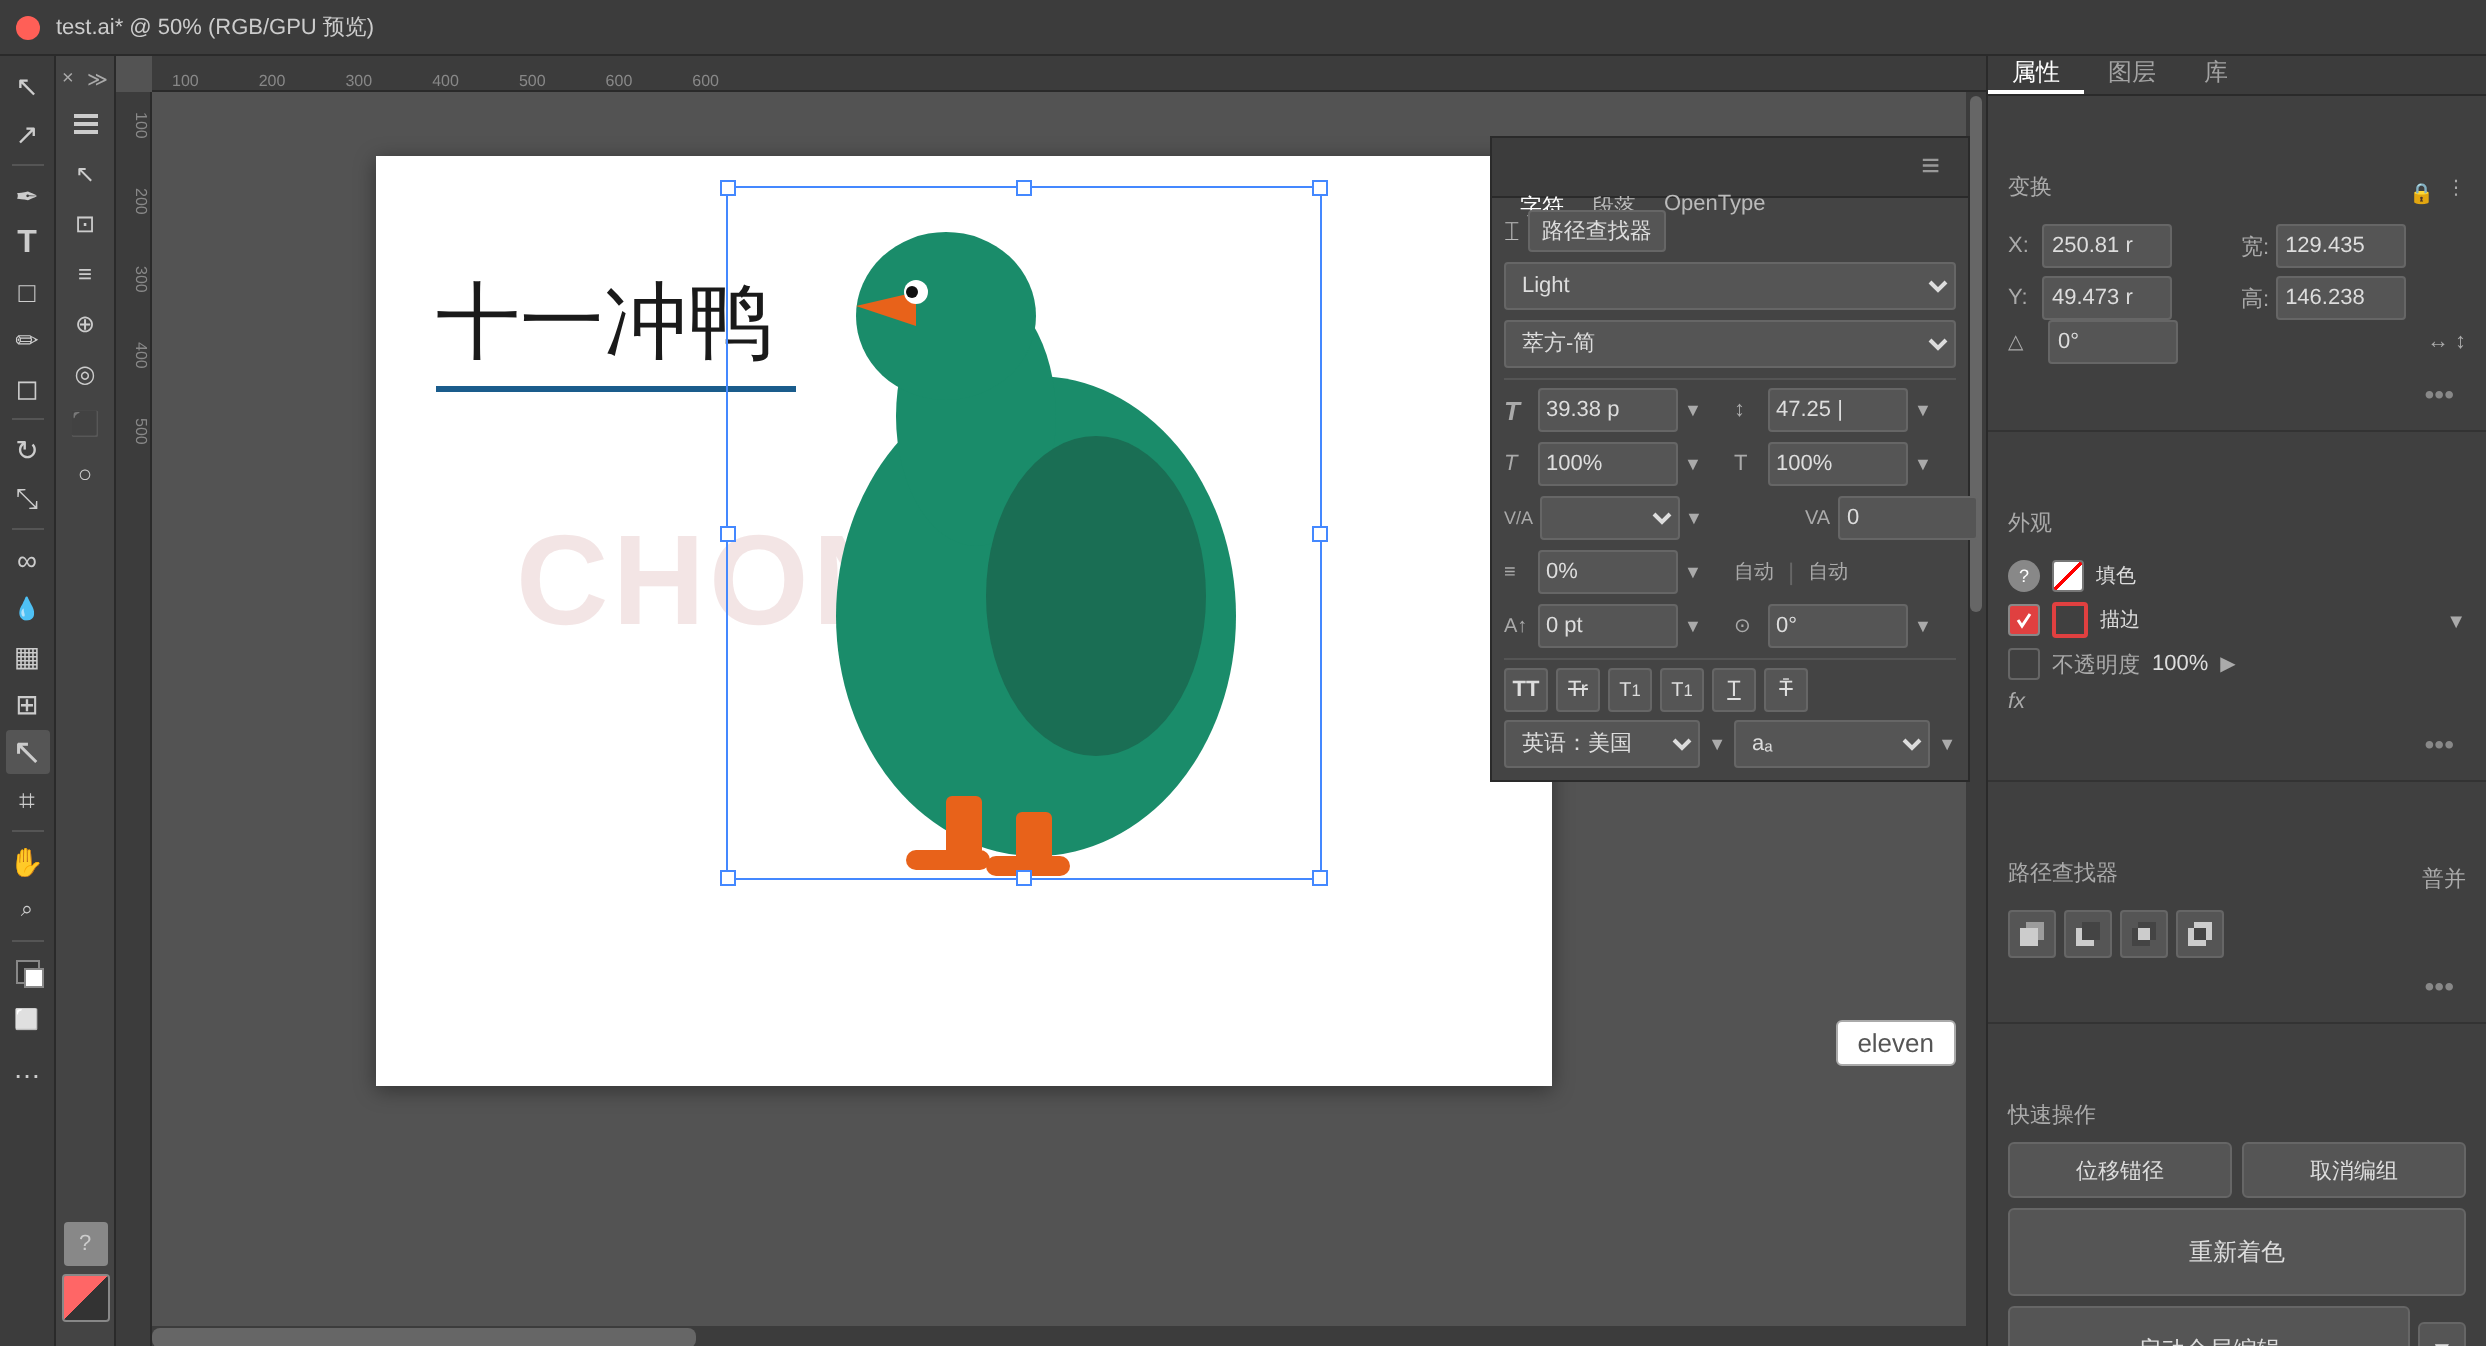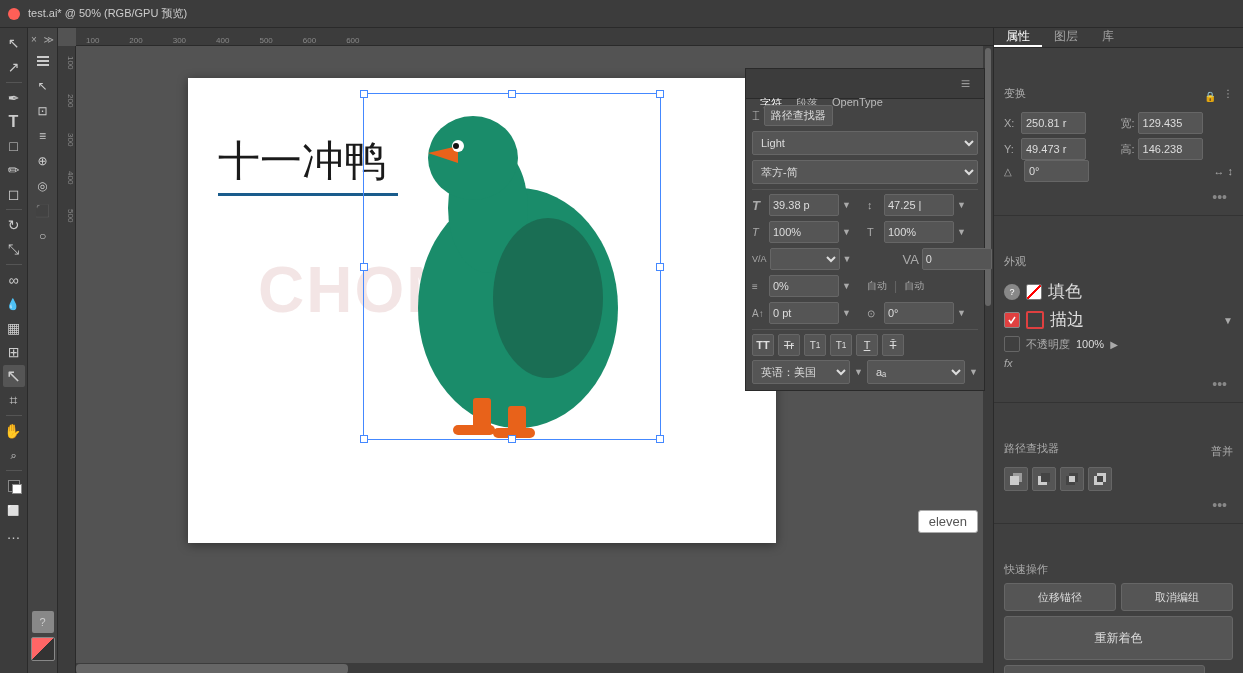--- a/index.html
+++ b/index.html
@@ -76,21 +76,21 @@
     .watermark { position: absolute; top: 175px; left: 70px; font-size: 64px; color: rgba(220,180,180,0.35); font-weight: bold; letter-spacing: 2px; }
 
     
     .eleven-tooltip { position: absolute; bottom: 80px; right: 60px; background: white; border: 1px solid #aaa; padding: 3px 10px; font-size: 13px; color: #555; border-radius: 3px; }
 
     
     .rp-section { padding: 8px 10px; border-bottom: 1px solid #333; }
     .rp-section-title { font-size: 11px; color: #aaa; margin-bottom: 6px; }
     .rp-row { display: flex; align-items: center; gap: 6px; margin-bottom: 5px; }
     .rp-label { font-size: 11px; color: #aaa; min-width: 14px; }
-    .rp-value { font-size: 17px; color: #ddd; }
+    .rp-value { font-size: 10px; color: #ddd; }
     .rp-input { background: #555; border: 1px solid #666; color: #ddd; padding: 1px 4px; font-size: 11px; border-radius: 2px; width: 65px; height: 22px; }
     .rp-transform-grid { display: grid; grid-template-columns: 1fr 1fr; gap: 4px; }
     .rp-transform-cell { display: flex; align-items: center; gap: 3px; }
 
     .appearance-row { display: flex; align-items: center; gap: 6px; margin-bottom: 5px; }
     .color-swatch { width: 16px; height: 16px; border: 1px solid #777; border-radius: 2px; }
     .color-swatch.fill-empty { background: linear-gradient(135deg, white 45%, red 45%, red 55%, white 55%); }
     .stroke-icon { width: 18px; height: 18px; border: 2px solid #e04040; background: transparent; border-radius: 2px; }
 
     .path-finder-row { display: flex; gap: 4px; margin-bottom: 4px; }
@@ -315,21 +315,21 @@
 
       <div class="cp-row-grid">
         <div class="cp-cell">
           <span class="cp-label" style="font-size:9px;">V/A</span>
           <select class="cp-num-input" style="width:70px;">
             <option>自动</option>
           </select>
           <span style="color:#aaa; font-size:9px; cursor:pointer;">▼</span>
         </div>
         <div class="cp-cell">
-          <span class="cp-label" style="font-size:13px; margin-left:47px;">VA</span>
+          <span class="cp-label" style="font-size:10px; margin-left:47px;">VA</span>
           <input class="cp-num-input" value="0" style="">
         </div>
       </div>
 
       <div class="cp-row-grid">
         <div class="cp-cell">
           <span class="cp-label" style="font-size:10px;">≡</span>
           <input class="cp-num-input" value="0%" style="">
           <span style="color:#aaa; font-size:9px; cursor:pointer;">▼</span>
         </div>

